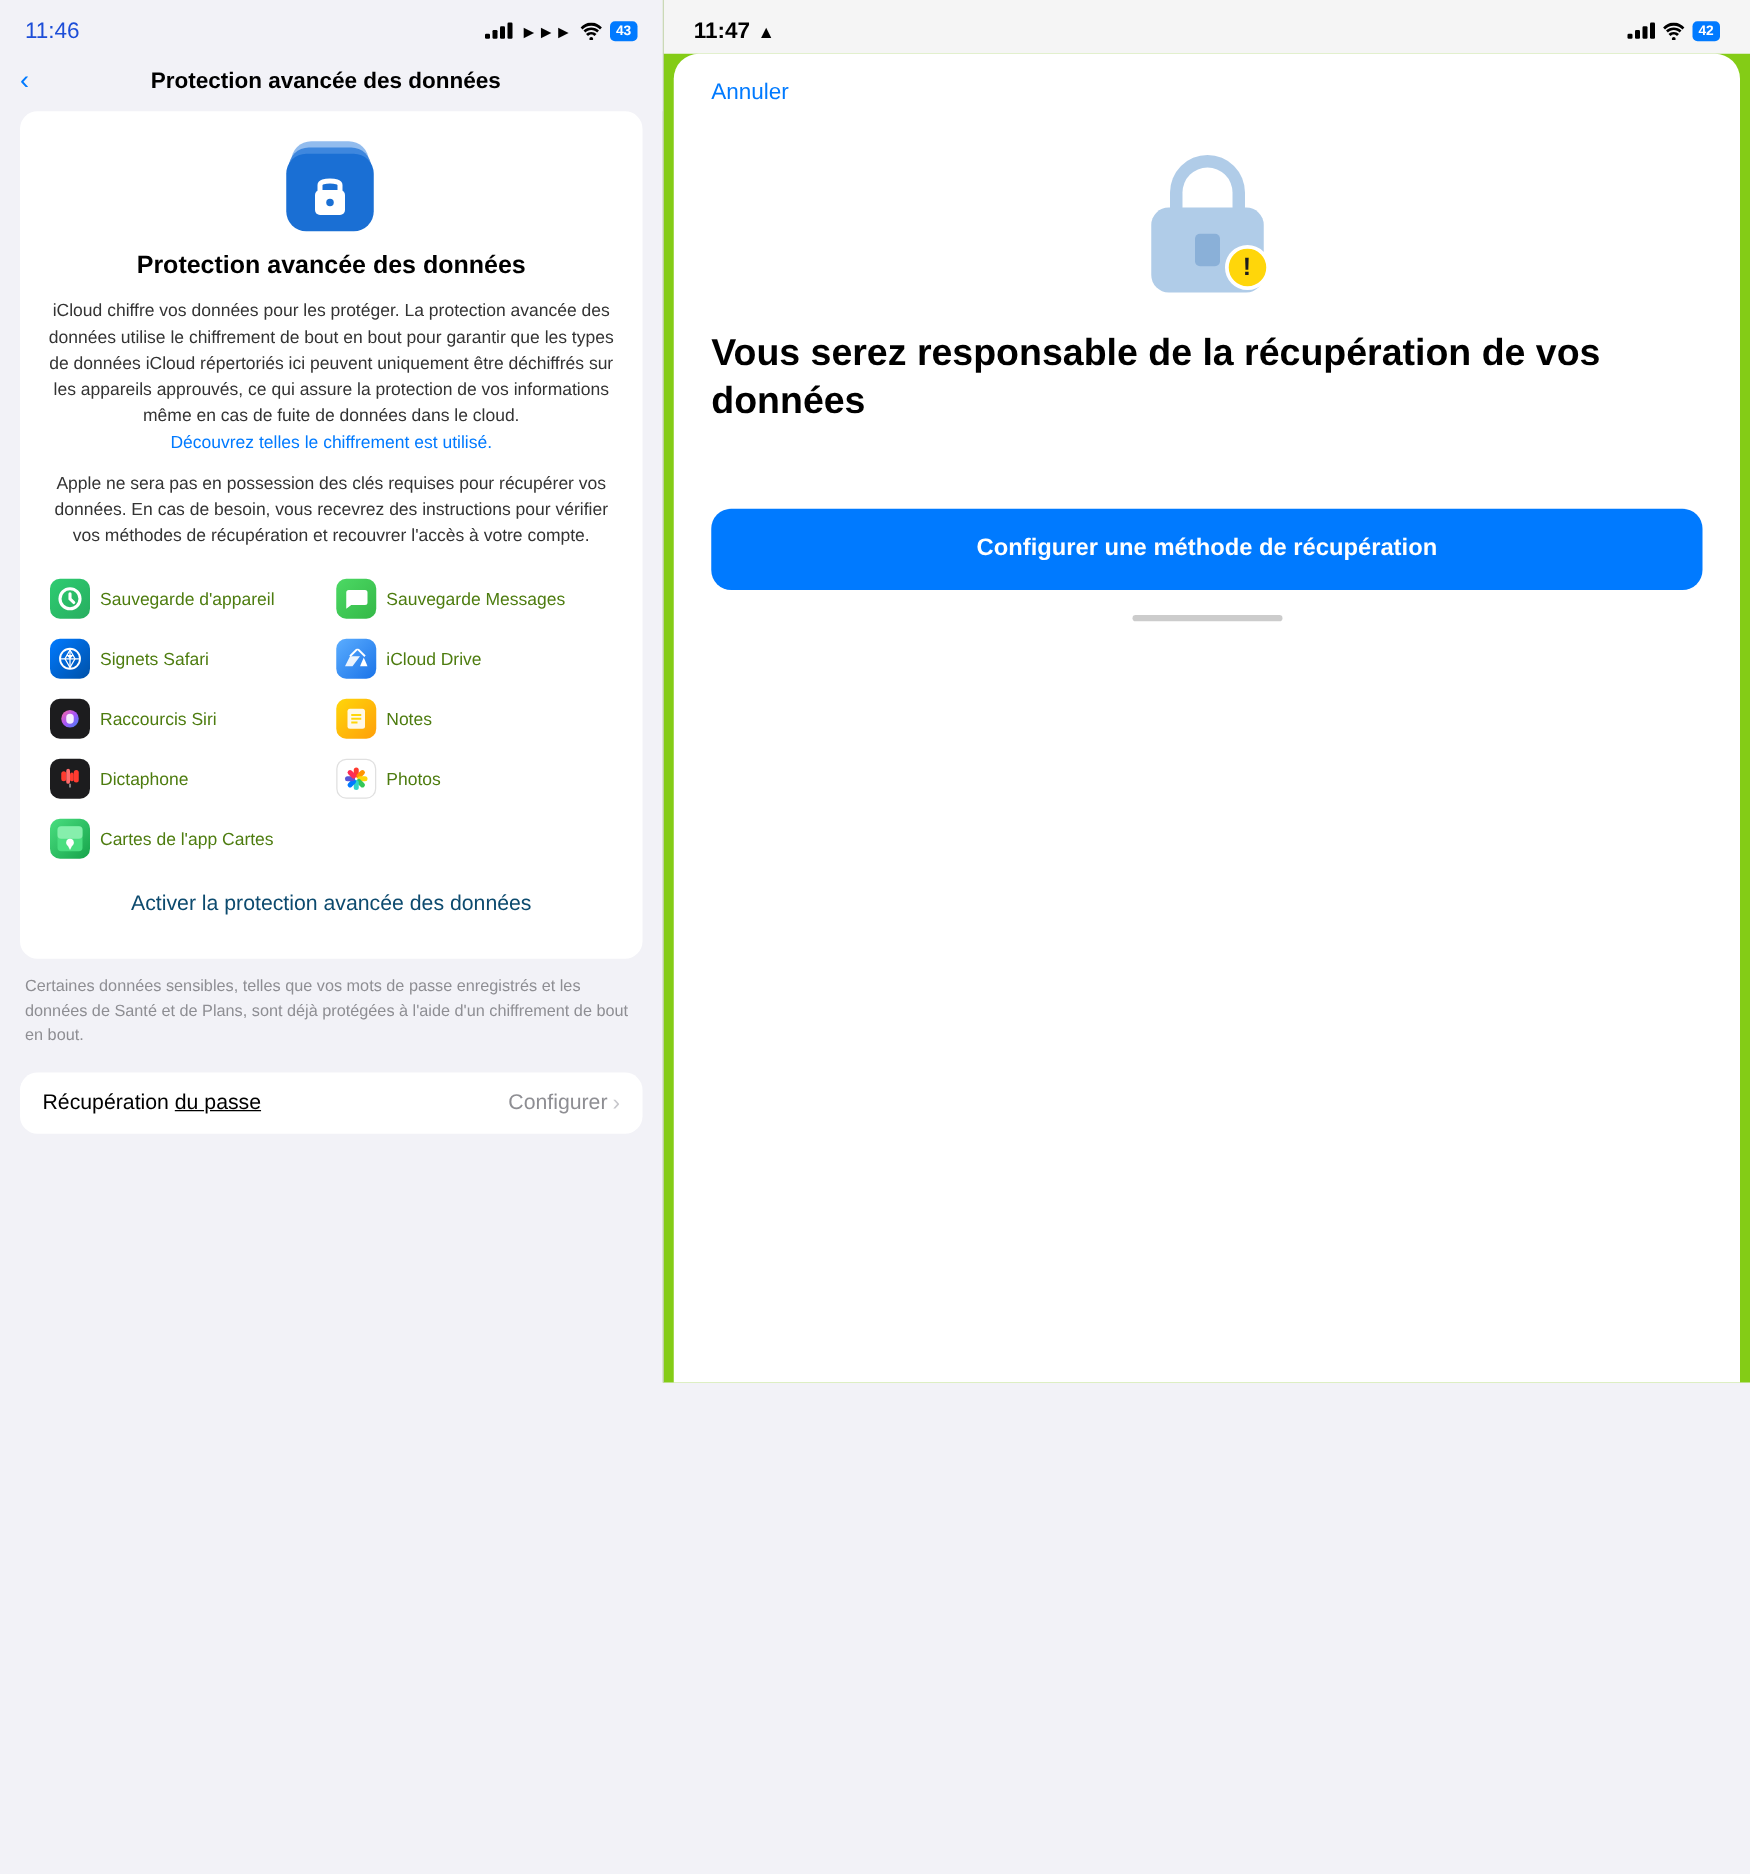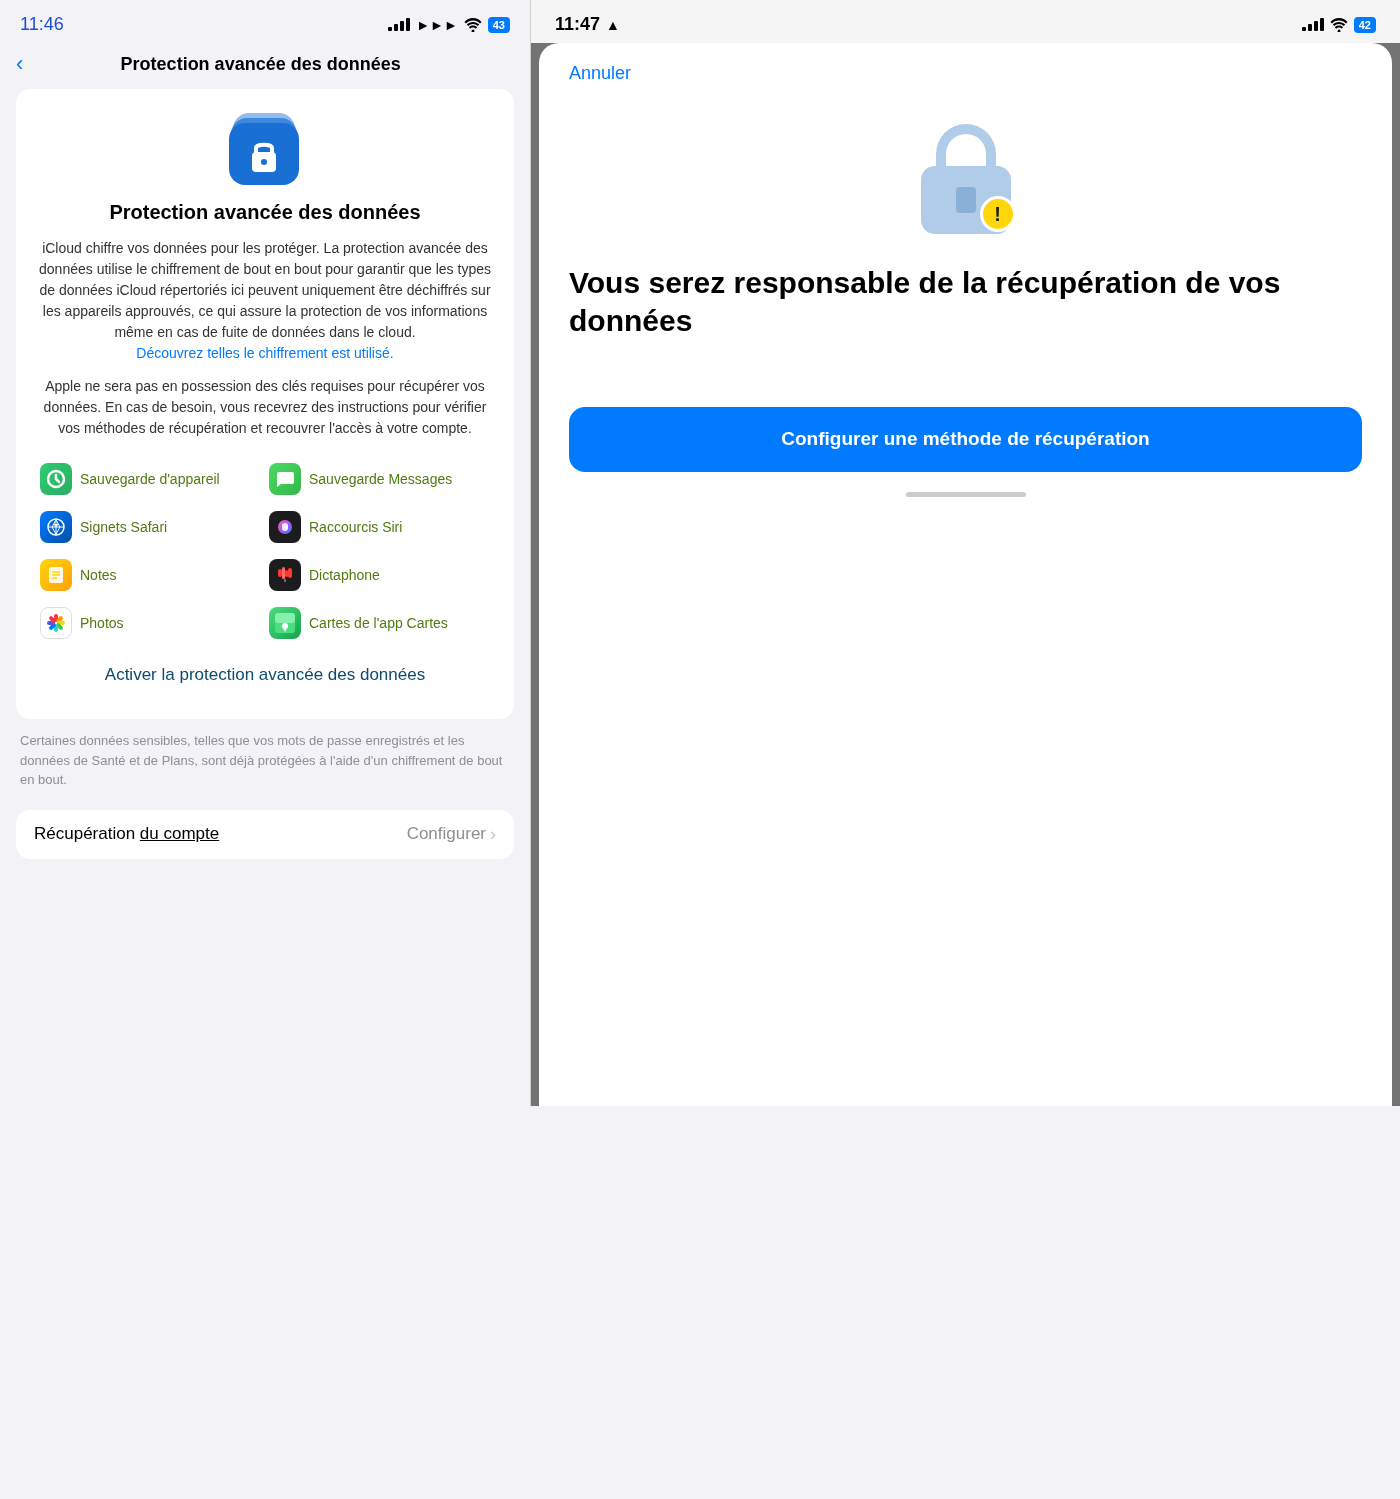--- a/index.html
+++ b/index.html
@@ -273,21 +273,21 @@
 
     .chevron-right {
       color: #c7c7cc;
       font-size: 18px;
     }
 
     
     .right-panel {
       width: 870px;
       height: 1106px;
-      background: #737373;
+      background: #84cc16;
       border-left: 1px solid #d0d0d0;
       display: flex;
       flex-direction: column;
     }
 
     .status-bar-right {
       display: flex;
       justify-content: space-between;
       align-items: center;
       padding: 14px 24px 8px 24px;
@@ -474,20 +474,30 @@
               <circle cx="10" cy="10" r="8" fill="none" stroke="white" stroke-width="1.5"></circle>
               <line x1="10" y1="2" x2="10" y2="18" stroke="white" stroke-width="1"></line>
               <line x1="2" y1="10" x2="18" y2="10" stroke="white" stroke-width="1"></line>
               <polygon points="10,3 14,10 10,17 6,10" fill="none" stroke="white" stroke-width="1"></polygon>
               <polygon points="7,7 10,10 13,7" fill="white"></polygon>
             </svg>
         </div>
         <span class="app-label">Signets Safari</span>
       </div>
 
+      <div class="app-item">
+        <div class="app-icon app-icon-drive">
+          <svg width="22" height="16" viewBox="0 0 22 16">
+              <path d="M8 14H2l4-8h8L8 14z" fill="white" opacity="0.9"></path>
+              <path d="M14 14h6l-3-7-3 7z" fill="white"></path>
+              <path d="M6 6l6-6 6 6" fill="none" stroke="white" stroke-width="1.5"></path>
+            </svg>
+        </div>
+        <span class="app-label">iCloud Drive</span>
+      </div>
 
       <div class="app-item">
         <div class="app-icon app-icon-siri">
           <svg width="20" height="20" viewBox="0 0 20 20">
               <defs>
                 <linearGradient id="sg" x1="0%" y1="0%" x2="100%" y2="100%">
                   <stop offset="0%" stop-color="#ff6b9d"></stop>
                   <stop offset="50%" stop-color="#a855f7"></stop>
                   <stop offset="100%" stop-color="#3b82f6"></stop>
                 </linearGradient>
@@ -556,21 +566,21 @@
 
     </div>
 
     <div class="activate-btn">Activer la protection avancée des données</div>
   </div>
 
   <p class="disclaimer-text">Certaines données sensibles, telles que vos mots de passe enregistrés et les données de Santé et de Plans, sont déjà protégées à l'aide d'un chiffrement de bout en bout.</p>
 
   <div class="bottom-row">
     <div class="bottom-row-left">
-      <span class="bottom-row-title">Récupération <span style="text-decoration:underline">du compte</span></span>
+      <span class="bottom-row-title">Récupération <span style="text-decoration:underline">du passe</span></span>
     </div>
     <div class="bottom-row-right">
       <span class="configure-text">Configurer</span>
       <span class="chevron-right">›</span>
     </div>
   </div>
 
 </div>
 
 <div class="right-panel">

